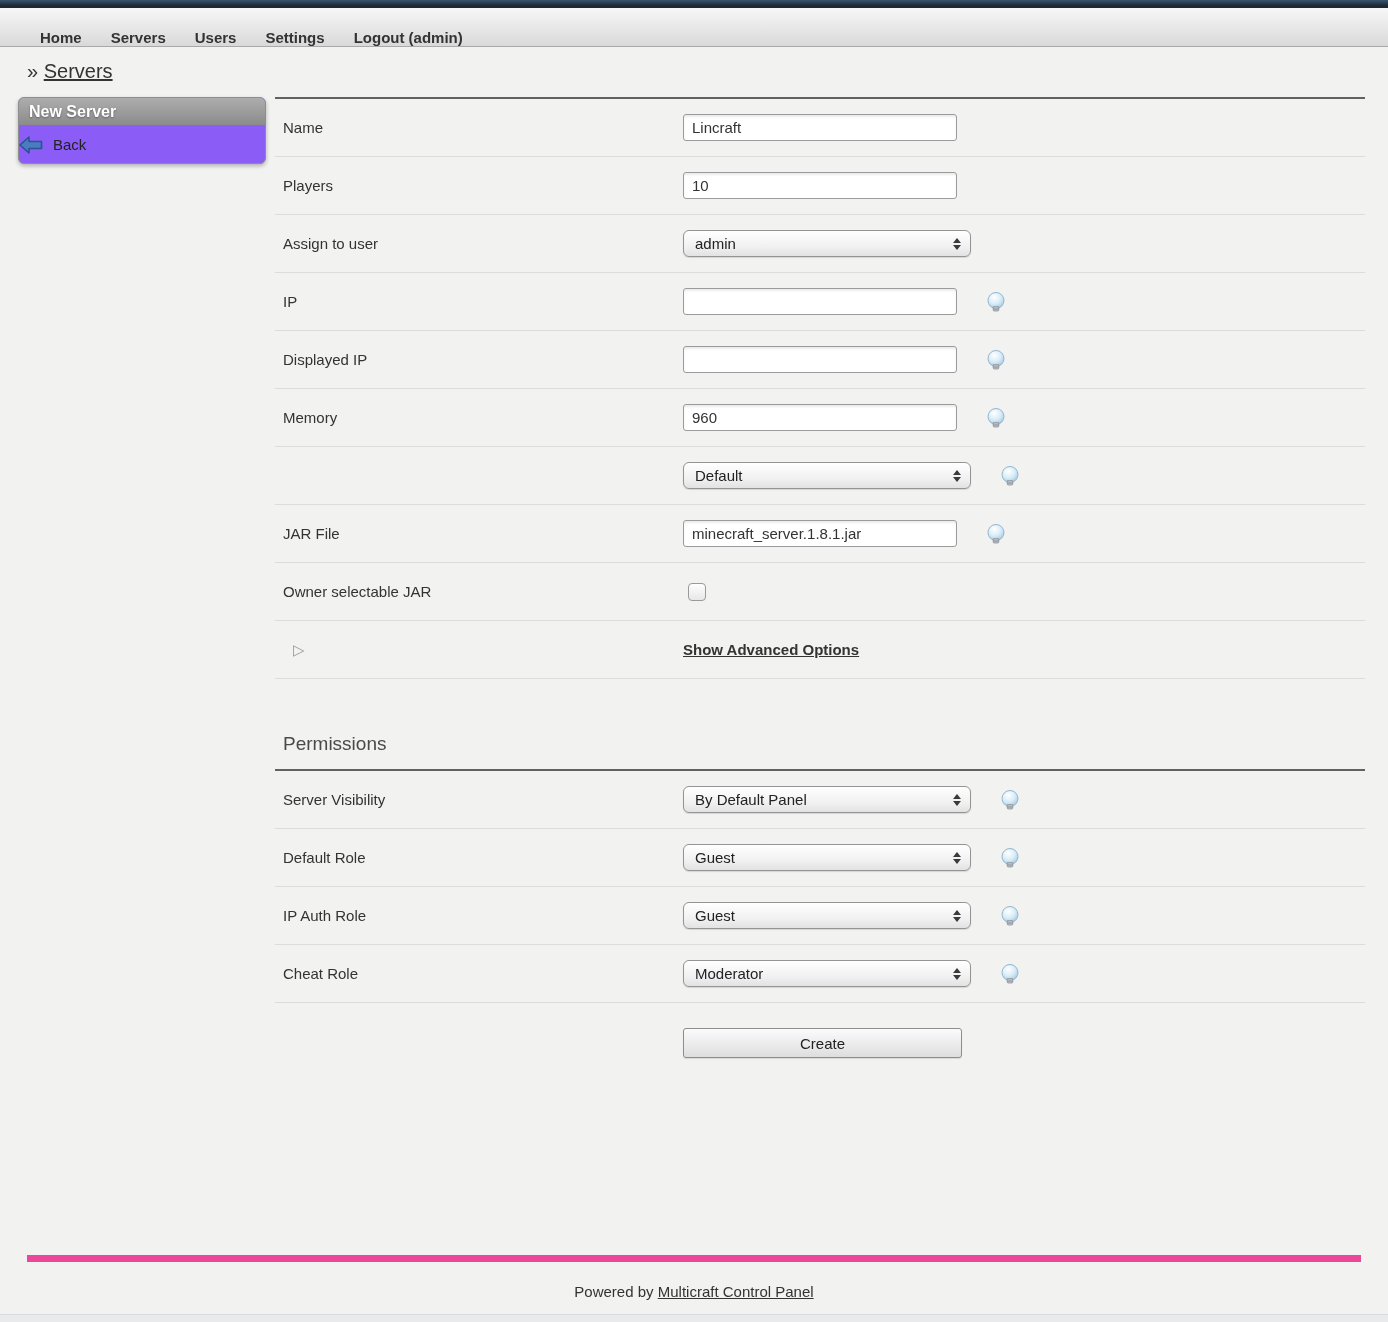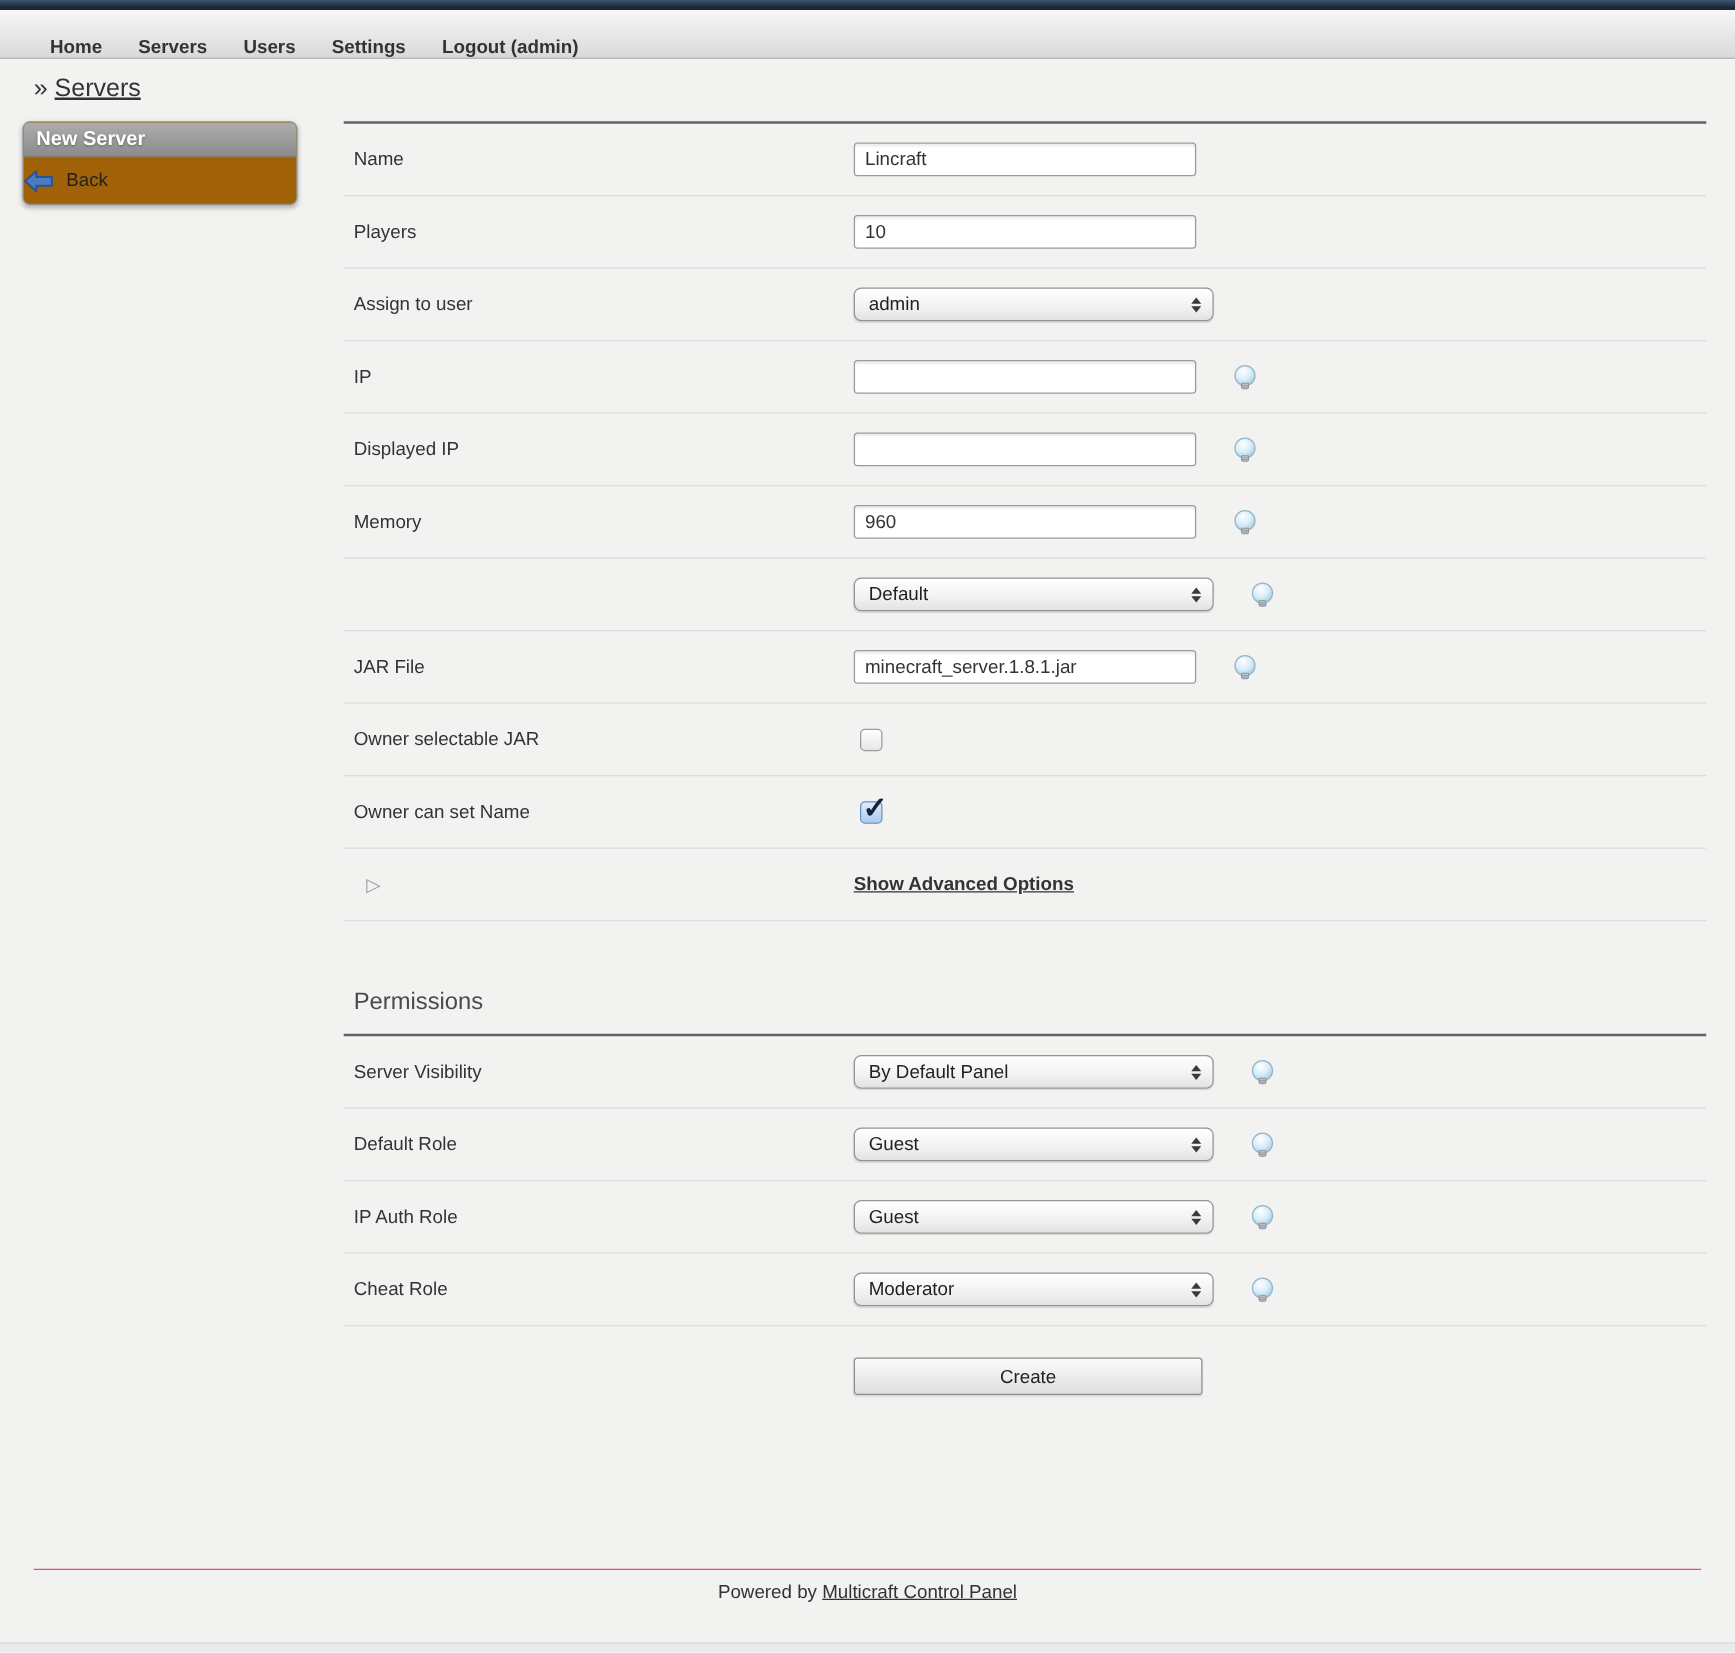--- a/index.html
+++ b/index.html
@@ -12,21 +12,21 @@
   
   .navbar { height:39px; background:linear-gradient(#f7f7f7,#d9d9d9); border-bottom:1px solid #a9a9a9;
             display:flex; align-items:center; padding-left:40px; gap:29px; }
   .nav-item { font-weight:bold; font-size:15px; color:#333; cursor:pointer;margin-top:20px; }
 
   
   .breadcrumb { margin:13px 0 0 27px; font-size:20px; color:#333; }
   .breadcrumb .crumb-link { text-decoration:underline; cursor:pointer; }
 
   
-  .sidebar { position:absolute; left:18px; top:97px; width:220px; background:#a16207;
+  .sidebar { position:absolute; left:18px; top:97px; width:248px; background:#8b5cf6;
              border:1px solid #8e8e8e; border-radius:6px; overflow:hidden;
              box-shadow:0 2px 4px rgba(0,0,0,.28); }
   .sidebar-header { height:28px; line-height:28px; padding-left:10px;
                     background:linear-gradient(#adadad,#8b8b8b); color:#fff; font-weight:bold;
                     font-size:16px; text-shadow:0 1px 2px rgba(0,0,0,.35);
                     border-bottom:1px solid #7d7d7d; }
   .sidebar-back { height:37px; display:flex; align-items:center; gap:10px;
                   font-size:15px; color:#222; cursor:pointer; }
 
   
@@ -63,22 +63,22 @@
         font-size:24px; font-weight:bold; color:#16233d; }
 
   .adv-triangle { margin-left:10px; color:#9a9a9a; font-size:15px; cursor:pointer; }
   .adv-link { font-size:15px; font-weight:bold; color:#333; text-decoration:underline; cursor:pointer; }
 
   .create-btn { width:279px; height:30px; border:1px solid #8d8d8d; border-radius:3px;
                 background:linear-gradient(#fbfbfb,#dedede); font-size:15px; color:#222;
                 font-family:inherit; cursor:pointer; box-shadow:0 1px 1px rgba(0,0,0,.10);margin-top:22px; }
 
   
-  .footer { position:absolute; left:27px; right:27px; top:1255px; border-top:1px solid #ec4899;
-            text-align:center; padding-top:9px; font-size:15px; color:#333; }
+  .footer { position:absolute; left:27px; right:27px; top:1255px; border-top:7px solid #ec4899;
+            text-align:center; padding-top:21px; font-size:15px; color:#333; }
   .footer .footer-link { text-decoration:underline; cursor:pointer; }
 
   .bottomstrip { position:absolute; bottom:0; left:0; width:100%; height:8px;
                  background:#e8eaec; border-top:1px solid #d8dbde; }
 </style>
 </head>
 <body>
 
 <svg width="0" height="0" style="position:absolute" aria-hidden="true">
   <defs>
@@ -211,26 +211,20 @@
       </div>
     </div>
 
     <div class="row">
       <div class="row-label">Owner selectable JAR</div>
       <div class="row-control">
         <div class="cb" data-state="unchecked"></div>
       </div>
     </div>
 
-    <div class="row">
-      <div class="row-label">Owner can set Name</div>
-      <div class="row-control">
-        <div class="cb" data-state="checked"></div>
-      </div>
-    </div>
 
     <div class="row">
       <div class="row-label">
         <span class="adv-triangle">▷</span>
       </div>
       <div class="row-control">
         <span class="adv-link">Show Advanced Options</span>
       </div>
     </div>
 

